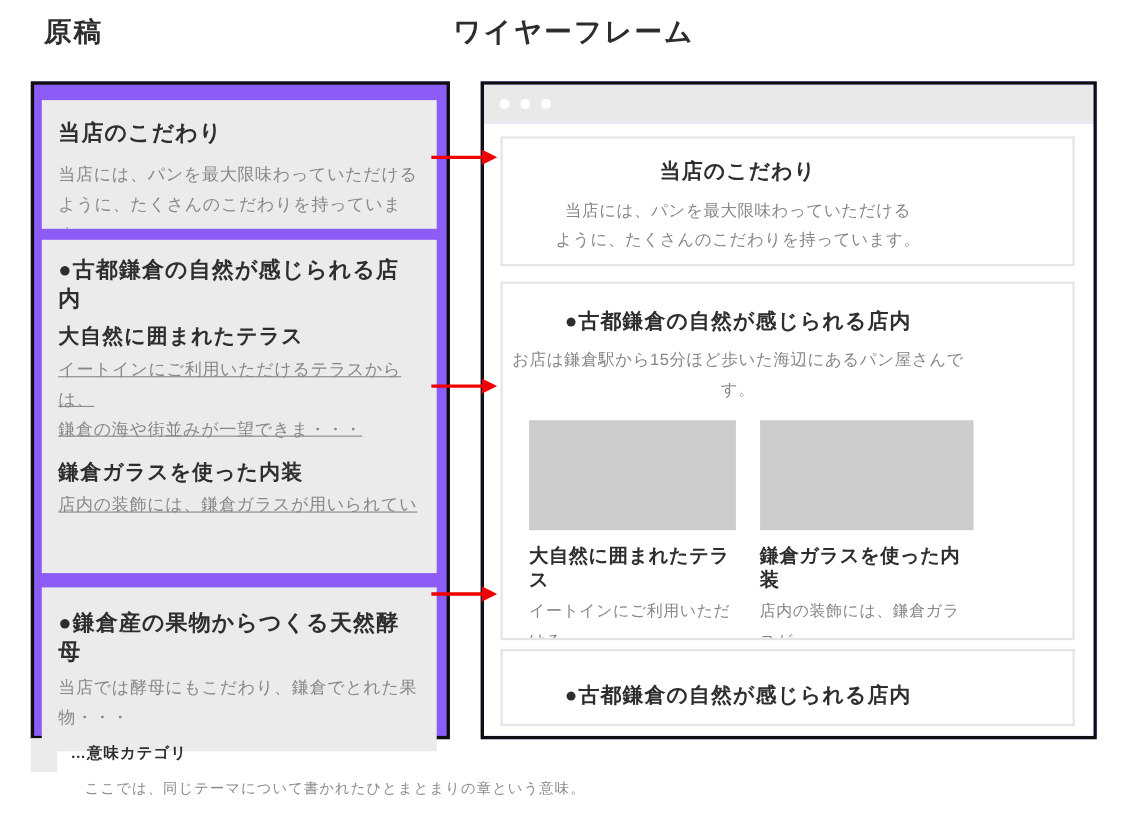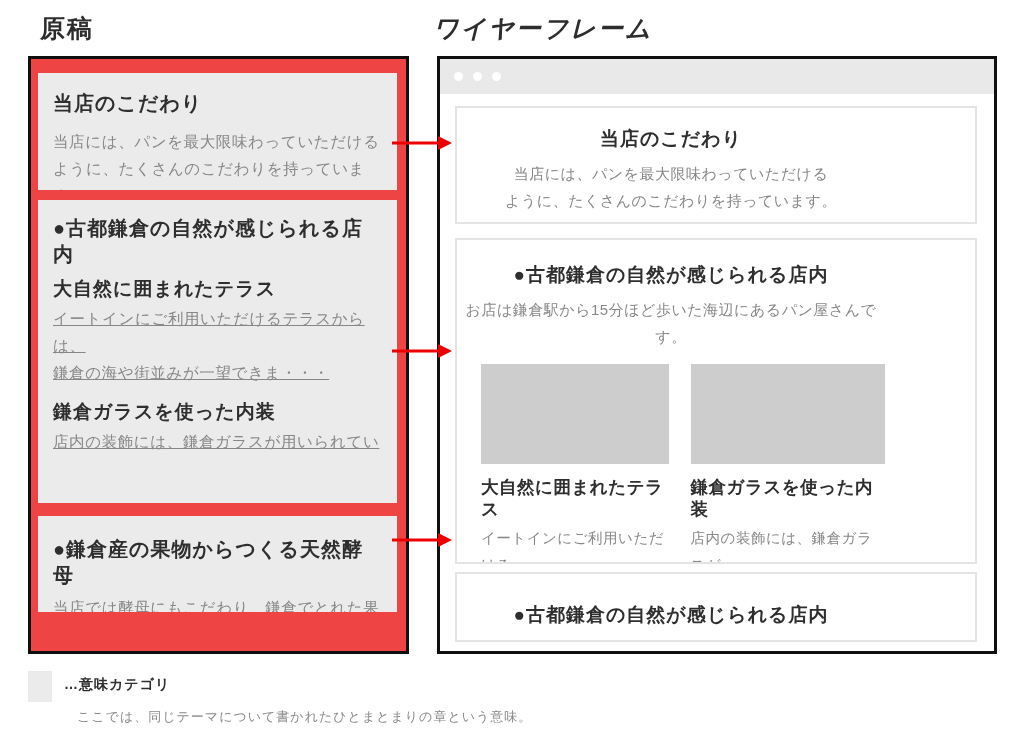--- a/index.html
+++ b/index.html
@@ -6,35 +6,35 @@
   body{
     width:1024px;height:743px;position:relative;background:#ffffff;
     font-family:"Liberation Sans","DejaVu Sans",sans-serif;
     -webkit-font-smoothing:antialiased;
   }
   .diagram-title{
     position:absolute;top:12px;font-size:25px;font-weight:bold;
     color:#2d2d2d;letter-spacing:2px;
   }
   #title-manuscript{left:40px;}
-  #title-wireframe{left:433px;font-style:italic;}
+  #title-wireframe{left:412px;}
 
   
   .panel{
-    position:absolute;top:56px;height:598px;border:3px solid #0f0f0f;
-    background:#ef4444;box-sizing:border-box;
+    position:absolute;top:74px;height:598px;border:3px solid #0f0f0f;
+    background:#8b5cf6;box-sizing:border-box;
   }
   #manuscript-panel{left:28px;width:381px;}
   .m-section{
     position:absolute;left:7px;right:9px;background:#ebebeb;
     box-sizing:border-box;padding:0 15px;overflow:hidden;
   }
   #m-sec1{top:14px;height:117px;}
   #m-sec2{top:141px;height:303px;}
-  #m-sec3{top:457px;height:96px;}
+  #m-sec3{top:457px;height:149px;}
   .m-heading{
     font-size:20px;font-weight:bold;color:#2e2e2e;letter-spacing:1px;
     line-height:26px;
   }
   .m-subheading{
     font-size:19px;font-weight:bold;color:#2e2e2e;letter-spacing:1px;
     line-height:24px;
   }
   .m-body{font-size:15.5px;color:#878787;line-height:27px;letter-spacing:0.6px;}
   .pt17{padding-top:17px;} .pt15{padding-top:15px;} .pt20{padding-top:20px;}

